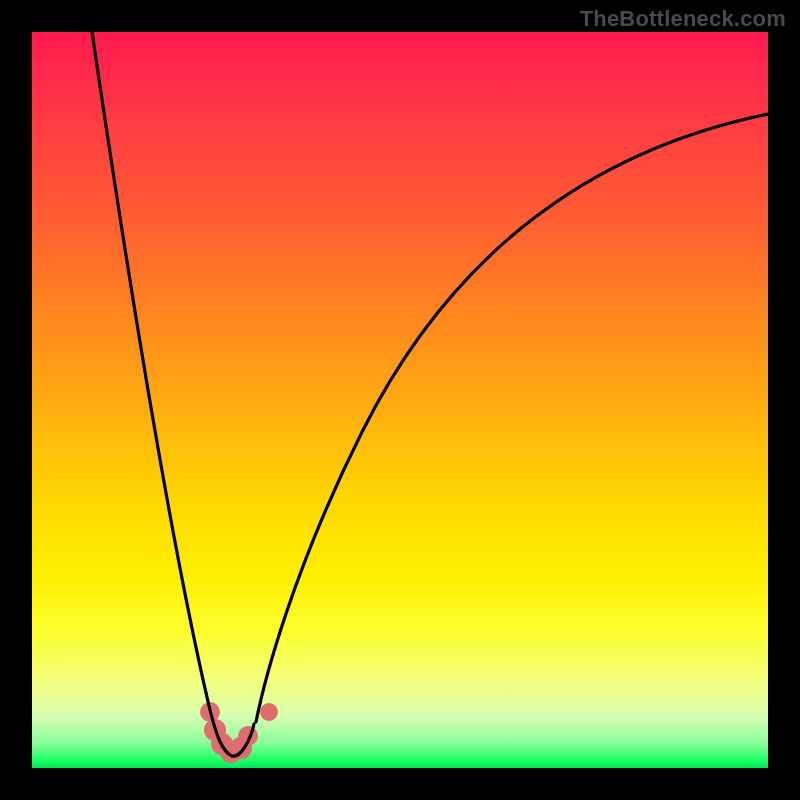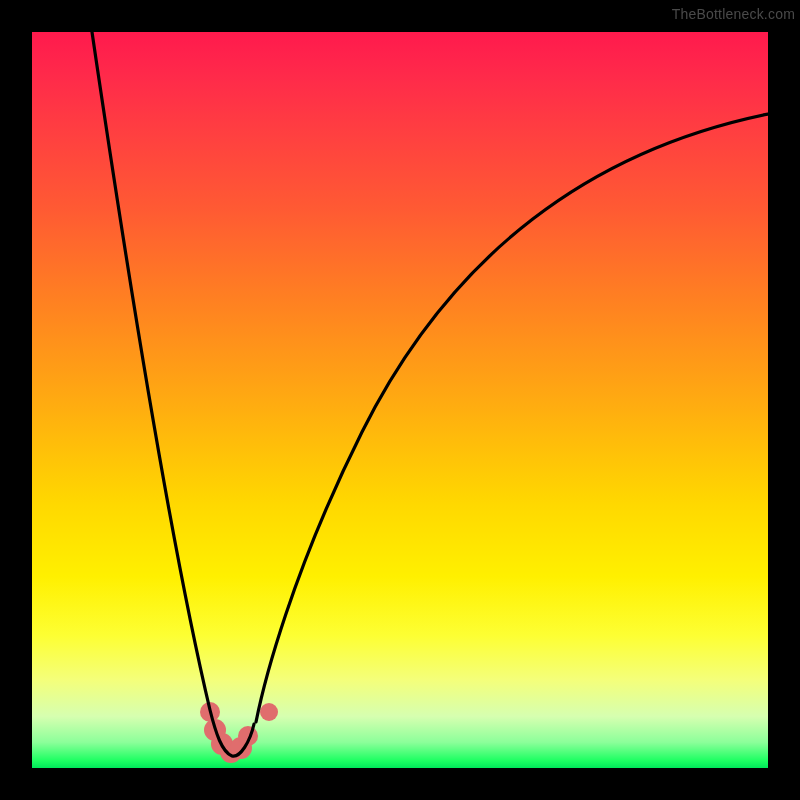--- a/index.html
+++ b/index.html
@@ -36,24 +36,24 @@
       #f4ff7a 88%,
       #d6ffb0 93%,
       #8cff9a 96.5%,
       #1dff62 99%,
       #00e85a 100%
     );
   }
   .watermark {
     position: absolute;
     top: 6px;
-    right: 5px;
+    right: 14px;
     color: #4a4a4a;
-    font-size: 14px;
-    font-weight: 400;
+    font-size: 22px;
+    font-weight: 700;
     letter-spacing: 0.2px;
     user-select: none;
   }
   svg.curves {
     position: absolute;
     left: 0; top: 0;
     width: 736px;
     height: 736px;
     pointer-events: none;
   }

